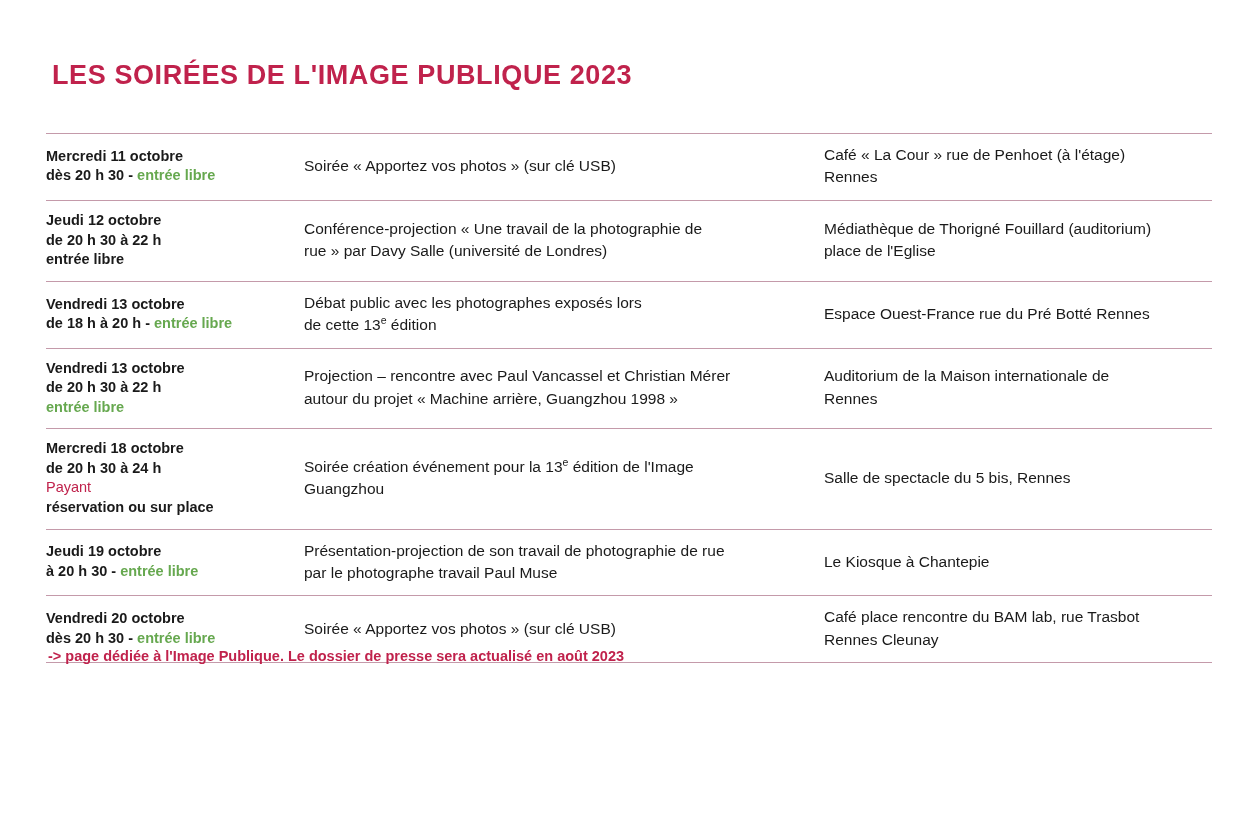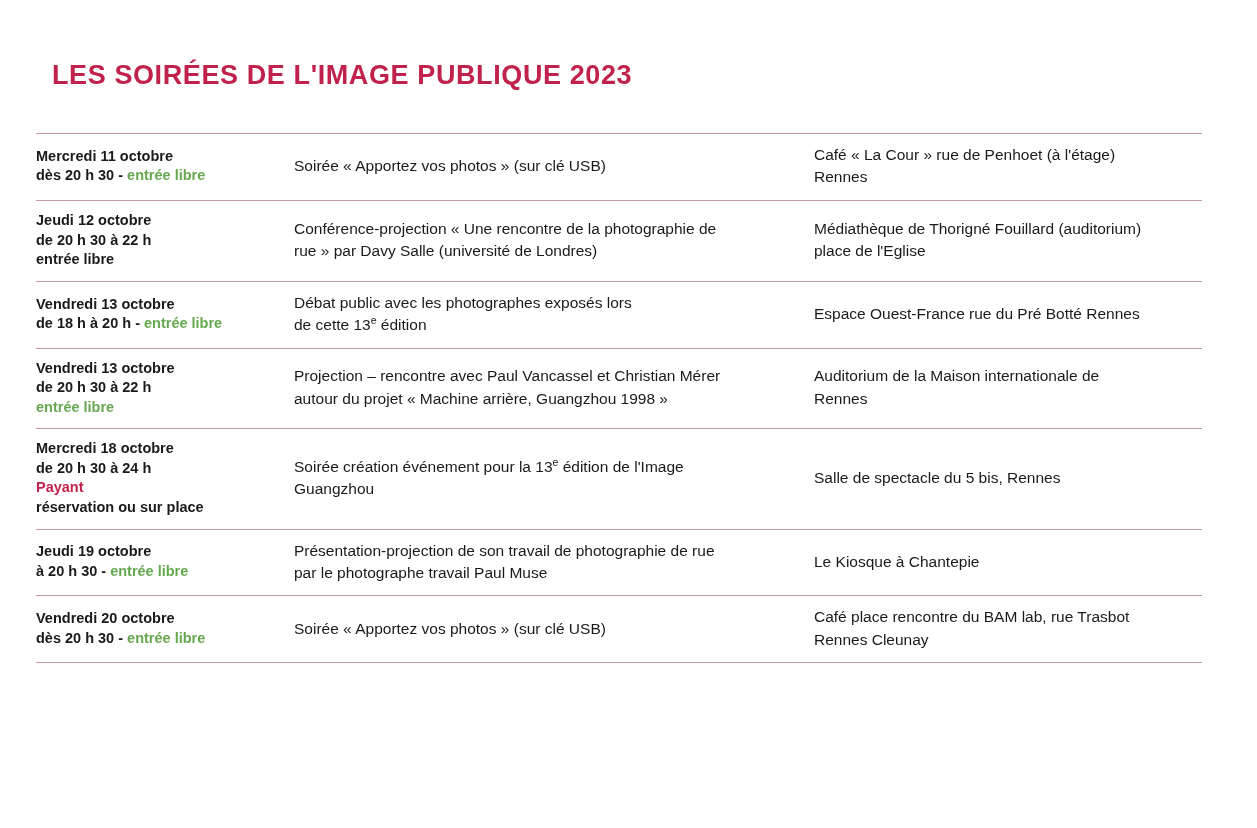--- a/index.html
+++ b/index.html
@@ -33,21 +33,21 @@
     font-weight: bold;
     letter-spacing: 0.6px;
     color: #c0224c;
     text-transform: uppercase;
     white-space: nowrap;
   }
 
   
   .schedule {
     position: absolute;
-    left: 36px;
+    left: 46px;
     top: 133px;
     width: 1134px;
     border-collapse: collapse;
     table-layout: fixed;
   }
   .schedule tr {
     border-top: 1.3px solid #c49aaa;
     border-bottom: 1.3px solid #c49aaa;
   }
   .schedule td {
@@ -67,21 +67,21 @@
   }
   .what, .where {
     font-size: 15.5px;
     font-weight: normal;
     color: #1a1a1a;
   }
   .what { line-height: 1.45; }
   .where { line-height: 1.45; }
 
   .free    { color: #66a84f; font-weight: bold; }
-  .paying  { color: #c0224c; font-weight: bold; margin-top: 28px; }
+  .paying  { color: #c0224c; font-weight: normal; margin-top: 28px; }
   .plain   { color: #1a1a1a; font-weight: bold; }
 
   sup { font-size: 0.68em; vertical-align: super; line-height: 0; }
 
   
   .footer {
     position: absolute;
     left: 48px;
     top: 648px;
     color: #c0224c;
@@ -122,21 +122,21 @@
         <tr>
           <td class="col-when">
             <div class="when">
               <div>Jeudi 12 octobre</div>
               <div><span>de 20 h 30 à 22 h</span></div>
               <div><span class="plain">entrée libre</span></div>
             </div>
           </td>
           <td class="col-what">
             <div class="what">
-              <div>Conférence-projection « Une rencontre de la photographie de</div>
+              <div>Conférence-projection « Une travail de la photographie de</div>
               <div>rue » par Davy Salle (université de Londres)</div>
             </div>
           </td>
           <td class="col-where">
             <div class="where">
               <div>Médiathèque de Thorigné Fouillard (auditorium)</div>
               <div>place de l'Eglise</div>
             </div>
           </td>
         </tr>
@@ -236,15 +236,16 @@
             <div class="where">
               <div>Café place rencontre du BAM lab, rue Trasbot</div>
               <div>Rennes Cleunay</div>
             </div>
           </td>
         </tr>
       </tbody>
   </table>
 
   <div class="footer">
+      <div class="footer-line">-&gt; page dédiée à l'Image Publique. Le dossier de presse sera actualisé en août 2023</div>
     </div>
 
 </div>
 
 </body></html>

